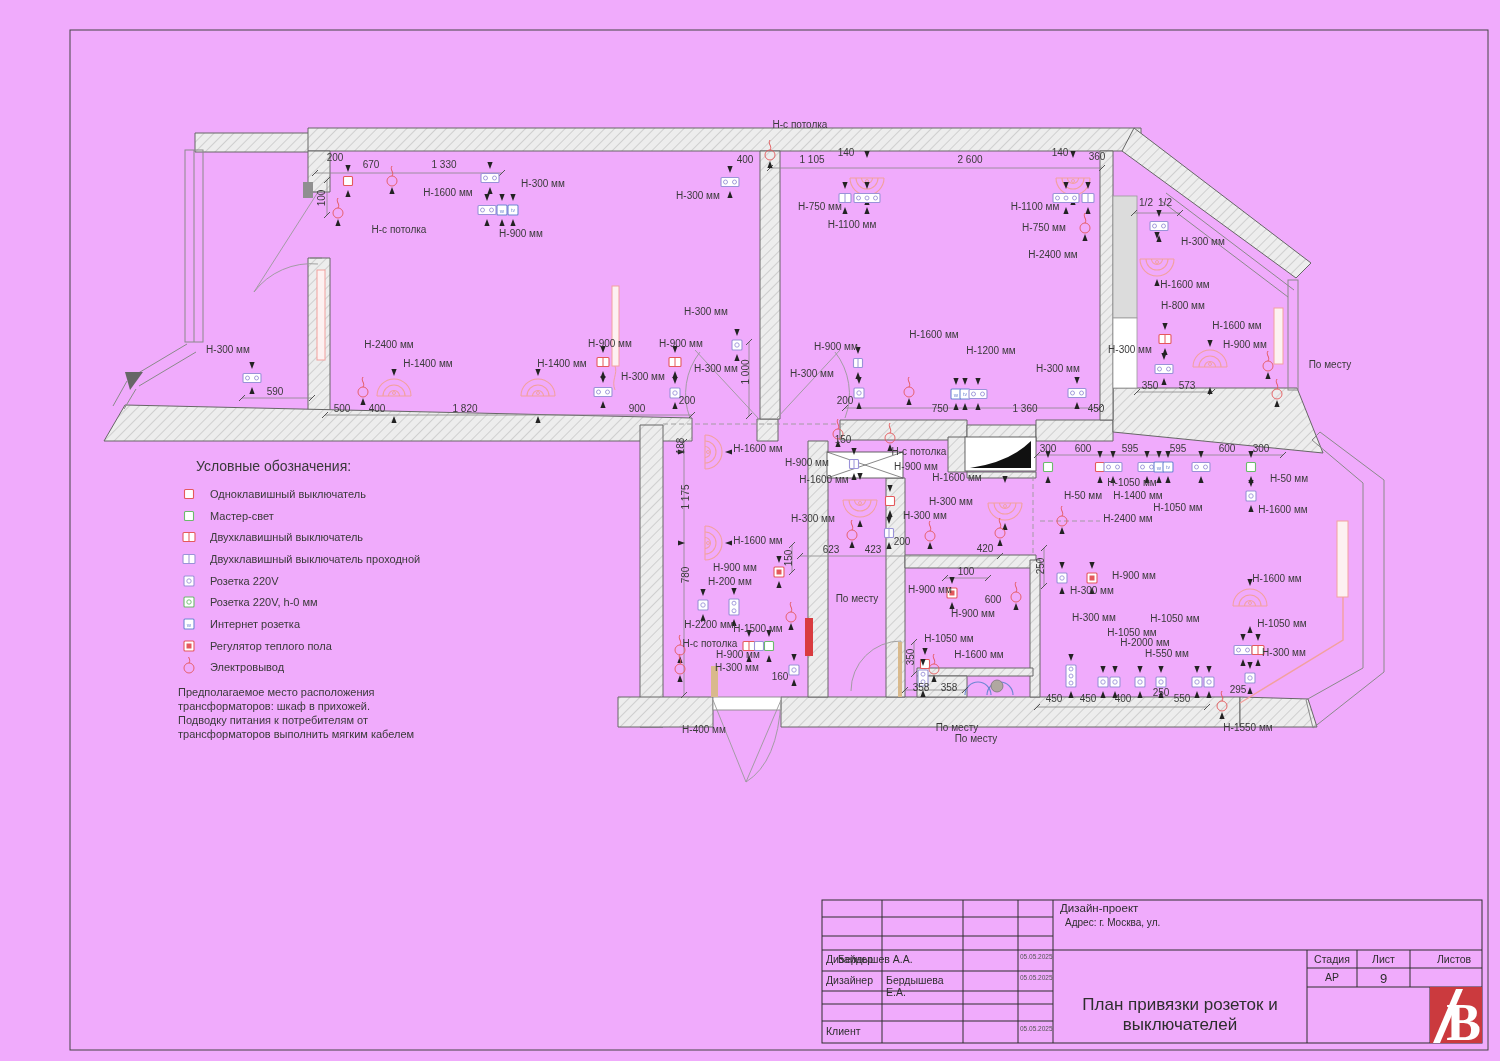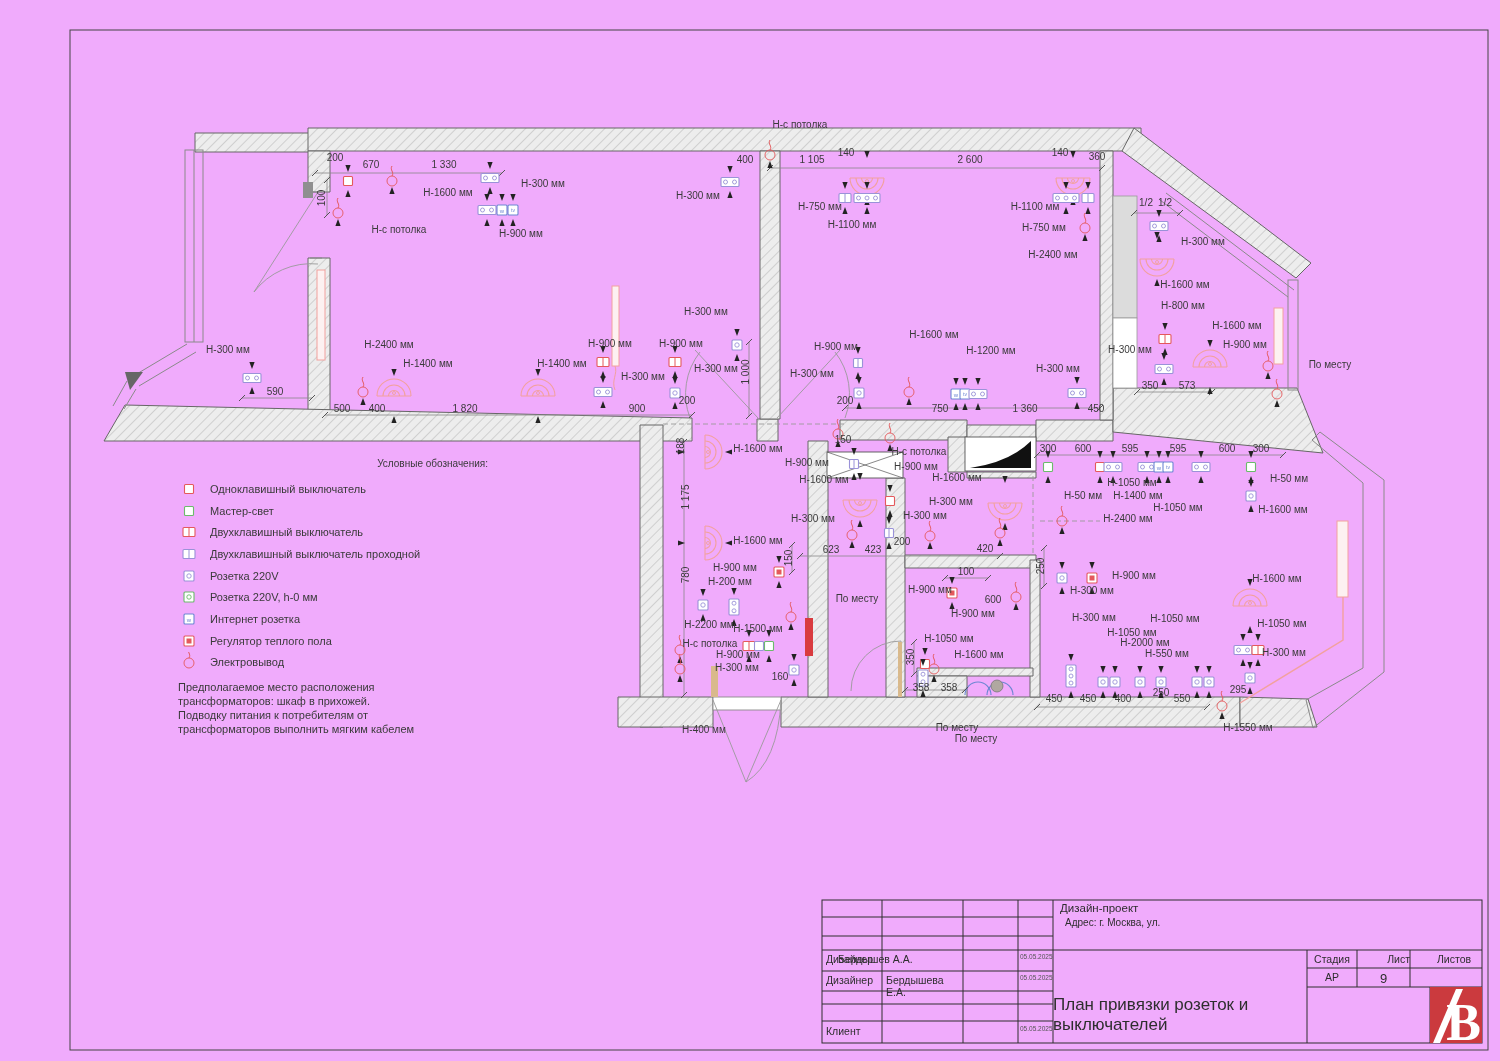--- a/index.html
+++ b/index.html
@@ -1,26 +1,26 @@
 <!DOCTYPE html>
 <html><head>
 <meta charset="utf-8">
 <style>
   html,body{margin:0;padding:0;background:#fff;}
   .page{position:relative;width:1500px;height:1061px;background:#f0abfc;overflow:hidden;
         font-family:"Liberation Sans",sans-serif;}
   #plan-svg{position:absolute;left:0;top:0;}
   .legend{position:absolute;left:178px;top:458px;width:310px;color:#3a3a3a;}
-  .legend-title{font-size:10px;margin-left:18px;margin-bottom:9px;text-align:right;}
+  .legend-title{font-size:14px;margin-left:18px;margin-bottom:9px;}
   .legend-item{display:flex;align-items:center;height:21.7px;font-size:11px;}
   .legend-item svg{margin-right:10px;flex:0 0 auto;}
   .legend-note{margin-top:8px;font-size:11px;line-height:13.8px;white-space:pre-line;}
   .tb-text{position:absolute;color:#2e2e2e;font-size:10.5px;}
   .tb-date{font-size:6.5px;color:#555;}
-  .tb-title{position:absolute;left:1053px;top:995px;width:254px;
+  .tb-title{position:absolute;left:1053px;top:995px;width:254px;text-align:center;
             font-size:17px;line-height:20px;color:#2e2e2e;}
   .tb-head{position:absolute;font-size:10.5px;text-align:center;color:#2e2e2e;}
 </style>
 </head>
 <body>
 
 <div class="page">
 
 <svg id="plan-svg" width="1500" height="1061" viewBox="0 0 1500 1061">
   <defs>
@@ -1000,21 +1000,21 @@
       <div class="tb-text " style="left: 838px; top: 953px; width: 75px;">Бердышев А.А.</div>
       <div class="tb-text tb-date" style="left: 1020px; top: 953px; width: 32px;">05.05.2025</div>
       <div class="tb-text " style="left: 826px; top: 974px; width: 54px;">Дизайнер</div>
       <div class="tb-text " style="left: 886px; top: 974px; width: 75px;">Бердышева Е.А.</div>
       <div class="tb-text tb-date" style="left: 1020px; top: 974px; width: 32px;">05.05.2025</div>
       <div class="tb-text " style="left: 826px; top: 1025px; width: 54px;">Клиент</div>
       <div class="tb-text " style="left: 886px; top: 1025px; width: 75px;"></div>
       <div class="tb-text tb-date" style="left: 1020px; top: 1025px; width: 32px;">05.05.2025</div>
     </div>
 <div class="tb-head" style="left:1307px;top:953px;width:50px;">Стадия</div>
-<div class="tb-head" style="left:1357px;top:953px;width:53px;text-align:right;">Лист</div>
+<div class="tb-head" style="left:1357px;top:953px;width:53px;">Лист</div>
 <div class="tb-head" style="left:1410px;top:953px;width:88px;">Листов</div>
 <div class="tb-head" style="left:1307px;top:971px;width:50px;">АР</div>
 <div class="tb-head" style="left:1357px;top:971px;width:53px;font-size:13px;">9</div>
 <div class="tb-head" style="left:1410px;top:971px;width:72px;"></div>
 <div class="tb-title">
   <div>План привязки розеток и</div>
   <div>выключателей</div>
 </div>
 
 </div>

